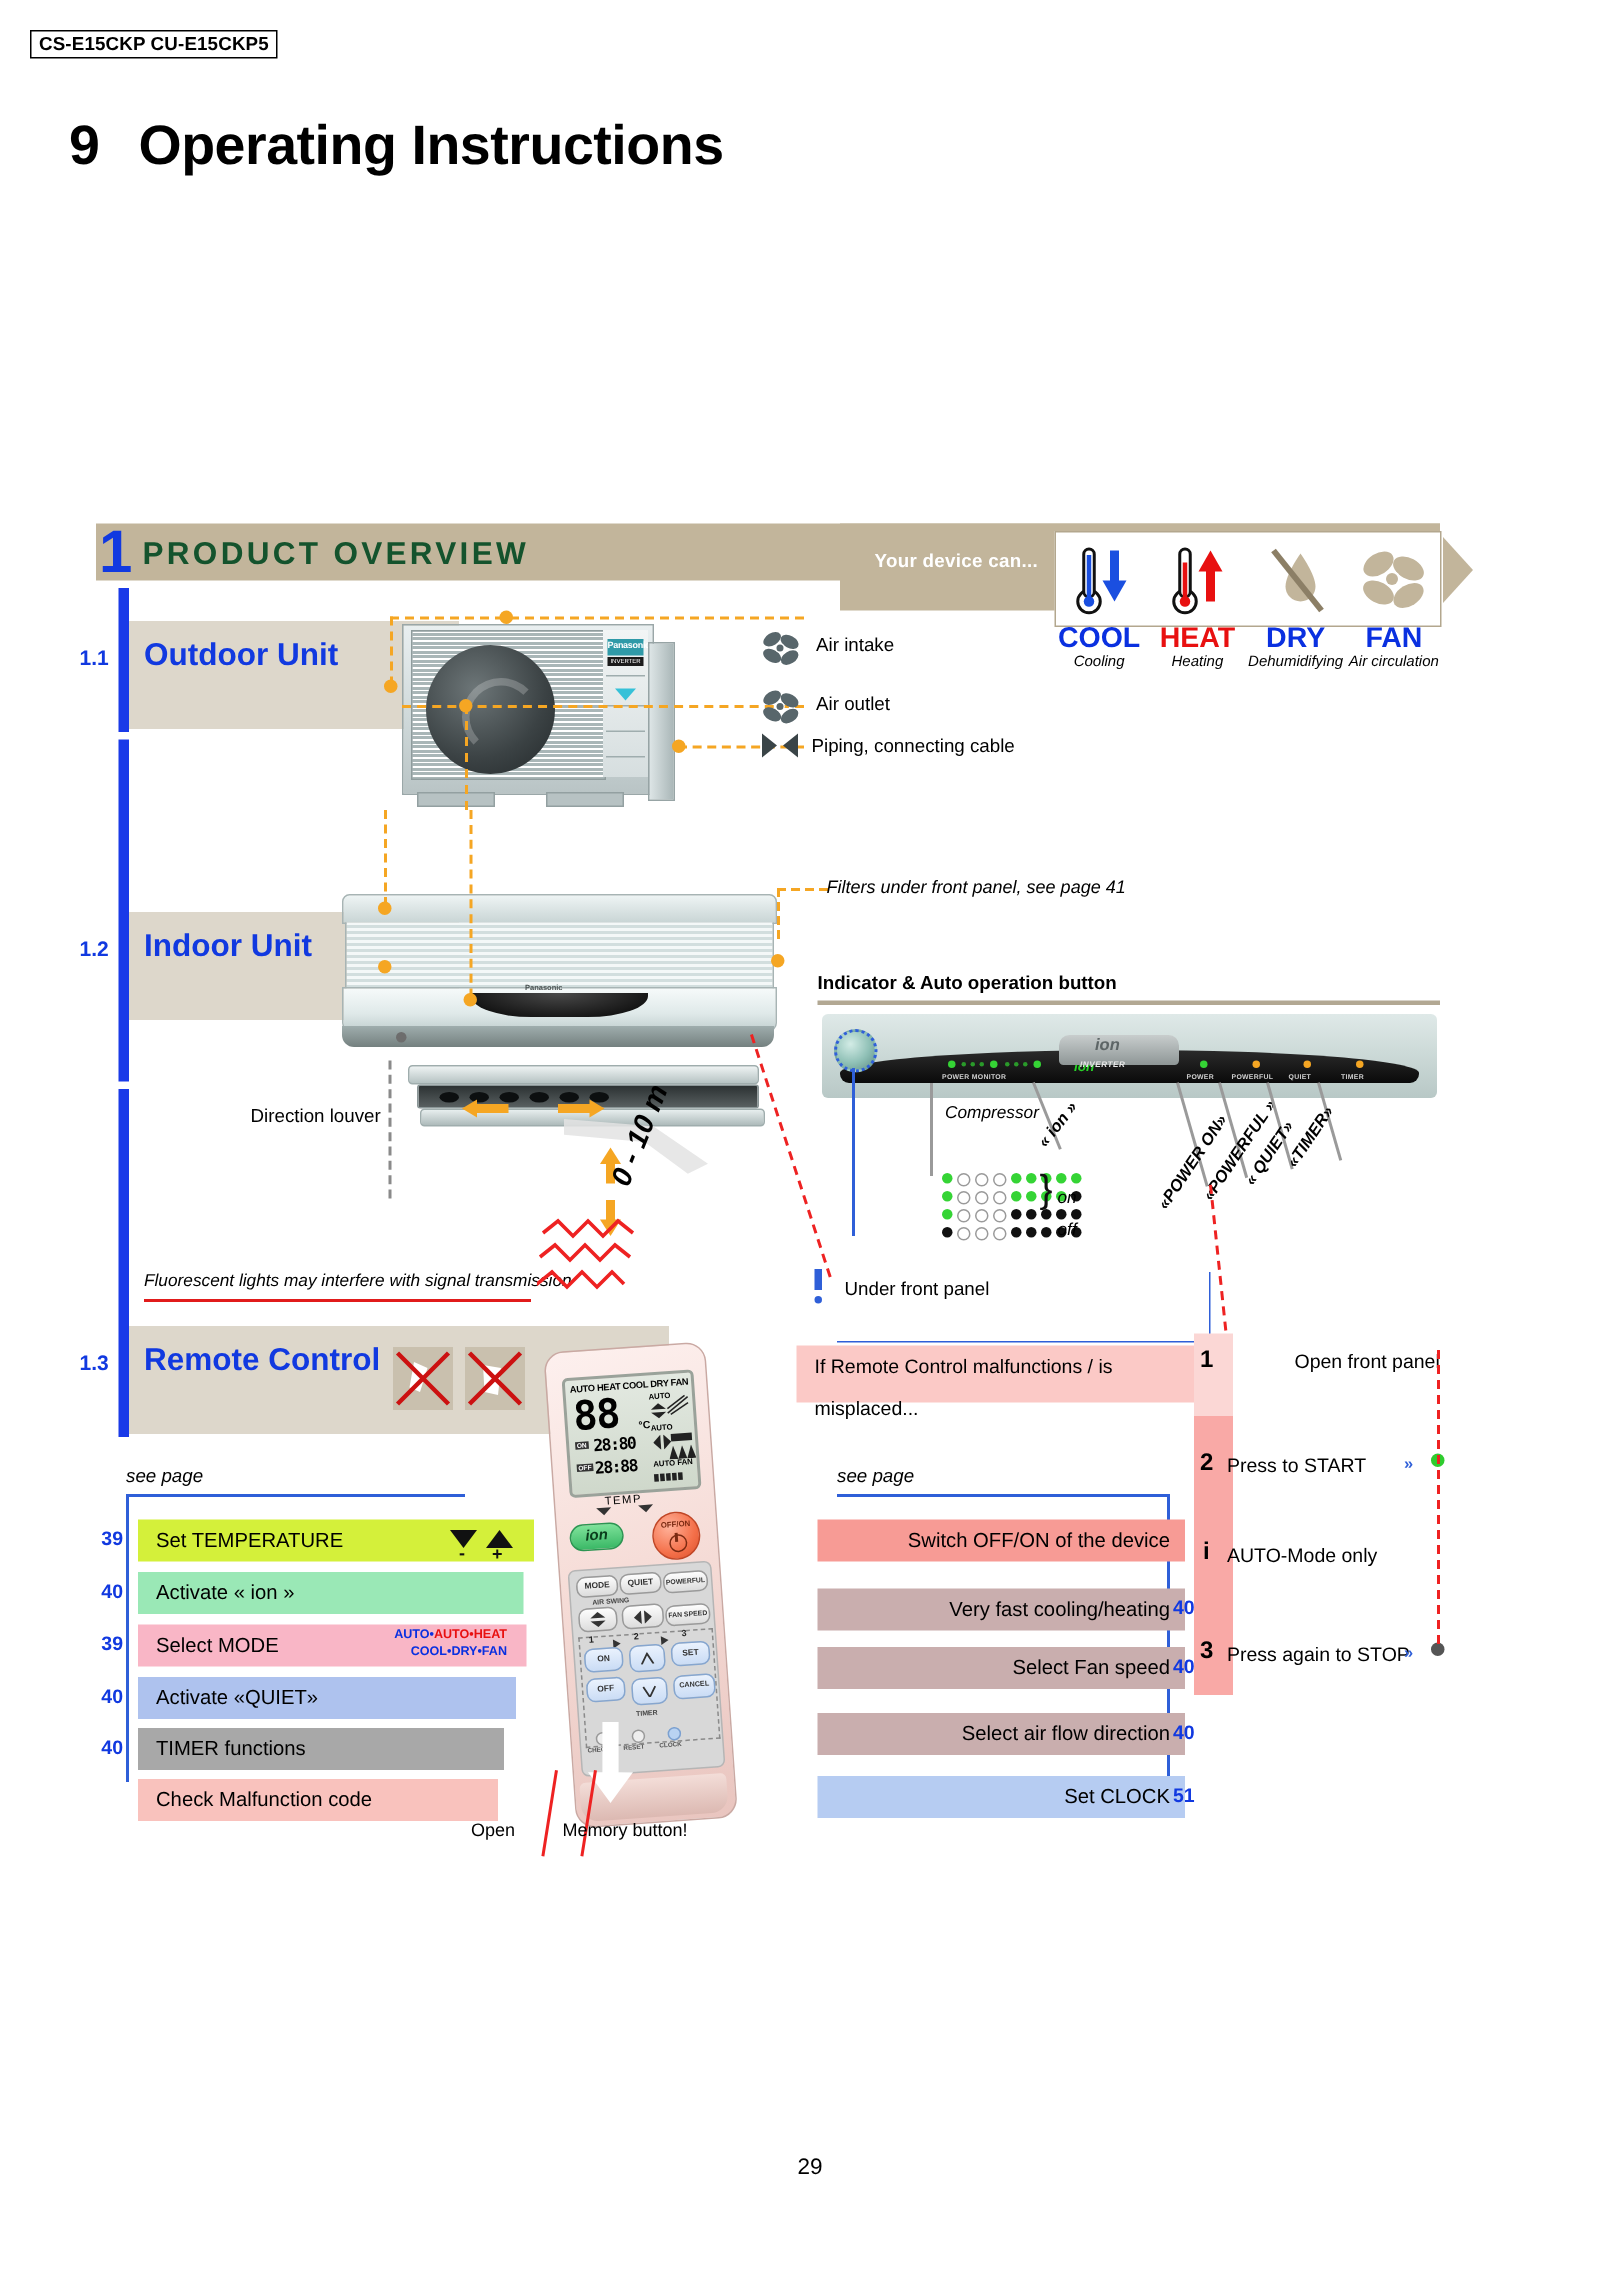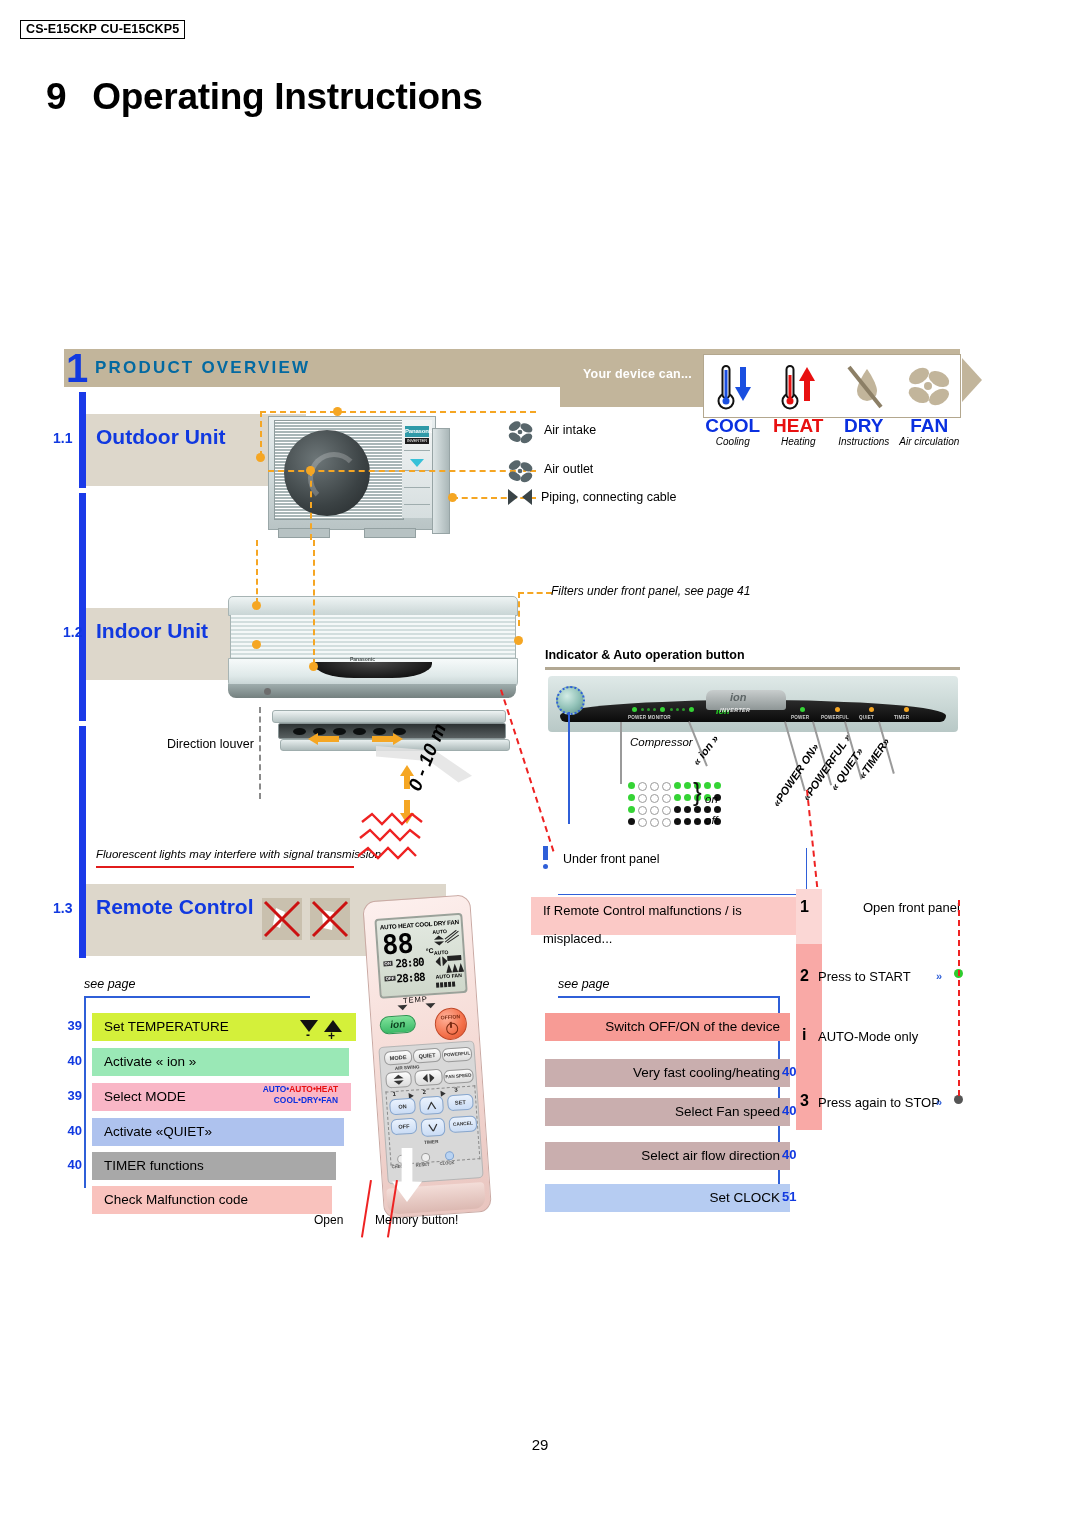--- a/index.html
+++ b/index.html
@@ -34,21 +34,21 @@
   #overview-banner{
     left:64px;top:349px;width:896px;height:38px;
     background:#c2b59b;
   }
   #overview-num{
     left:66px;top:348px;
     font-size:40px;font-weight:bold;color:#1139e0;line-height:40px;
   }
   #overview-title{
     left:95px;top:358px;
-    font-size:17px;font-weight:bold;color:#0369a1;letter-spacing:2.2px;text-align:right;
+    font-size:21px;font-weight:bold;color:#14532d;letter-spacing:2.2px;text-align:right;
   }
   #device-can-band{
     left:560px;top:349px;width:400px;height:58px;
     background:#c2b59b;
   }
   #device-can-label{
     left:583px;top:367px;
     font-size:12.5px;font-weight:bold;color:#ffffff;letter-spacing:.2px;
   }
   #banner-arrow{
@@ -80,21 +80,21 @@
   .sec-no{font-size:14px;font-weight:bold;color:#1139e0;}
   .sec-title{font-size:21px;font-weight:bold;color:#1139e0;}
 
   #sec11-bar{top:392px;height:96px;}
   #sec11-box{left:86px;top:414px;width:220px;height:72px;}
   #sec11-no{left:53px;top:430px;}
   #sec11-title{left:96px;top:425px;}
 
   #sec12-bar{top:493px;height:228px;}
   #sec12-box{left:86px;top:608px;width:220px;height:72px;}
-  #sec12-no{left:53px;top:624px;margin-left:10px;}
+  #sec12-no{left:53px;top:624px;}
   #sec12-title{left:96px;top:619px;}
 
   #sec13-bar{top:726px;height:232px;}
   #sec13-box{left:86px;top:884px;width:360px;height:72px;}
   #sec13-no{left:53px;top:900px;}
   #sec13-title{left:96px;top:895px;}
 
   
   #outdoor-unit{
     left:268px;top:412px;width:210px;height:128px;
@@ -441,21 +441,21 @@
   <div class="mode-l">
     <span class="big c-blue">COOL</span>
     <span class="sub">Cooling</span>
   </div>
   <div class="mode-l">
     <span class="big c-red">HEAT</span>
     <span class="sub">Heating</span>
   </div>
   <div class="mode-l">
     <span class="big c-blue">DRY</span>
-    <span class="sub">Instructions</span>
+    <span class="sub">Dehumidifying</span>
   </div>
   <div class="mode-l">
     <span class="big c-blue">FAN</span>
     <span class="sub">Air circulation</span>
   </div>
 </div>
 
 <div class="abs sec-bluebar" id="sec11-bar"></div>
 <div class="abs sec-tanbox" id="sec11-box"></div>
 <div class="abs sec-no" id="sec11-no">1.1</div>

